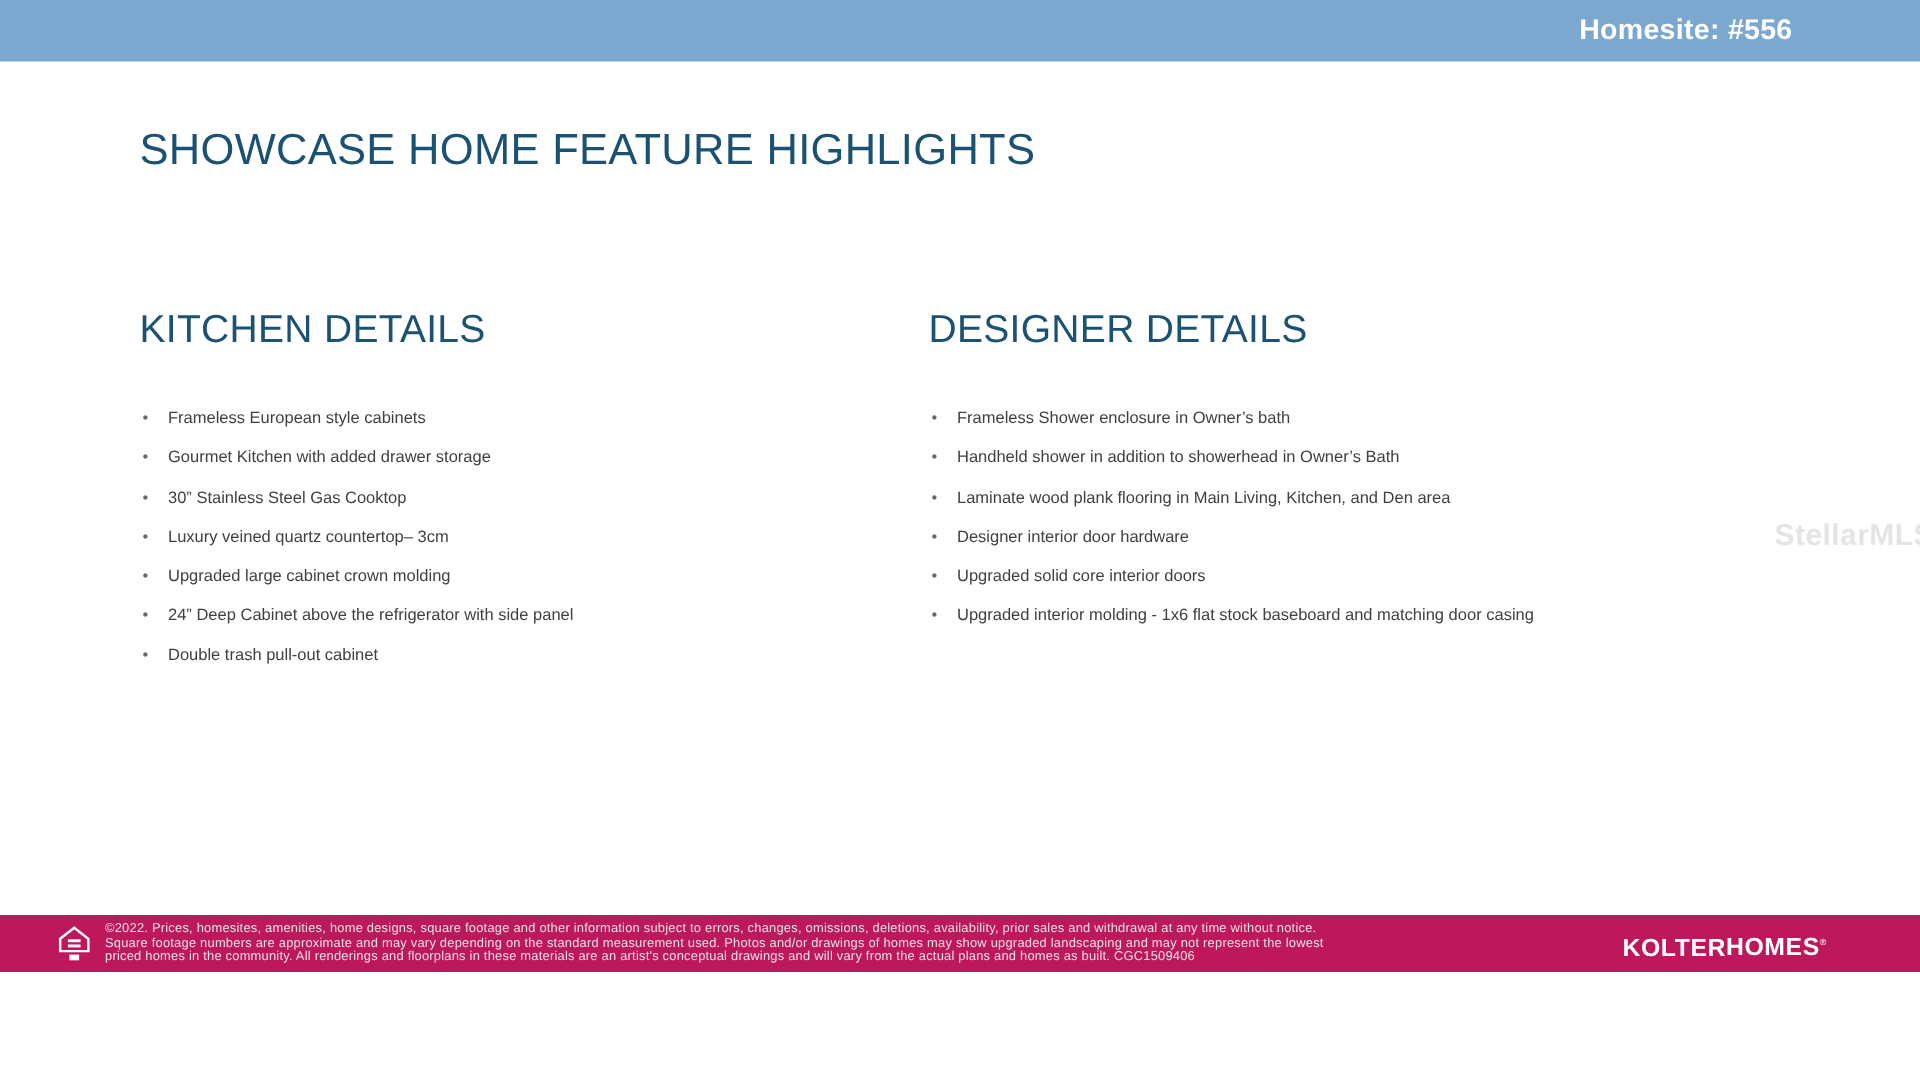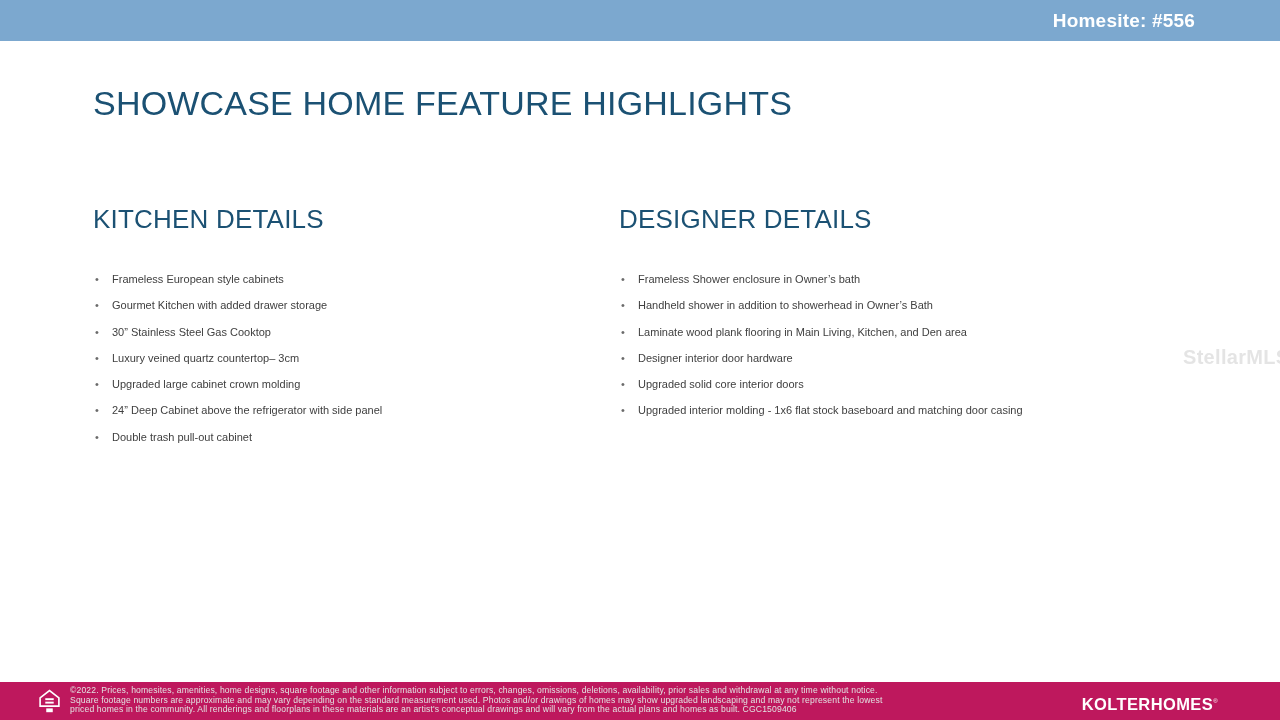--- a/index.html
+++ b/index.html
@@ -1,21 +1,21 @@
 <!DOCTYPE html>
 <html><head>
 <meta charset="utf-8">
 <style>
   * { margin: 0; padding: 0; box-sizing: border-box; }
   html, body { width: 1280px; height: 720px; }
   body { font-family: "Liberation Sans", sans-serif; background: #fff; }
   .page {
     position: relative;
     width: 1280px;
-    height: 720px;
+    height: 648px;
     background: #ffffff;
     overflow: hidden;
   }
 
   
   .topbar {
     position: absolute;
     left: 0; top: 0;
     width: 100%; height: 41px;
     background: #7CA8CF;
@@ -27,21 +27,21 @@
     font-size: 19px;
     font-weight: 600;
     color: #ffffff;
     letter-spacing: 0.2px;
   }
 
   
   .page-title {
     position: absolute;
     left: 93px; top: 84px;
-    font-size: 34px;
+    font-size: 29px;
     font-weight: 400;
     color: #1B5173;
     letter-spacing: 0.2px;
   }
 
   
   .section {
     position: absolute;
     top: 203px;
   }

